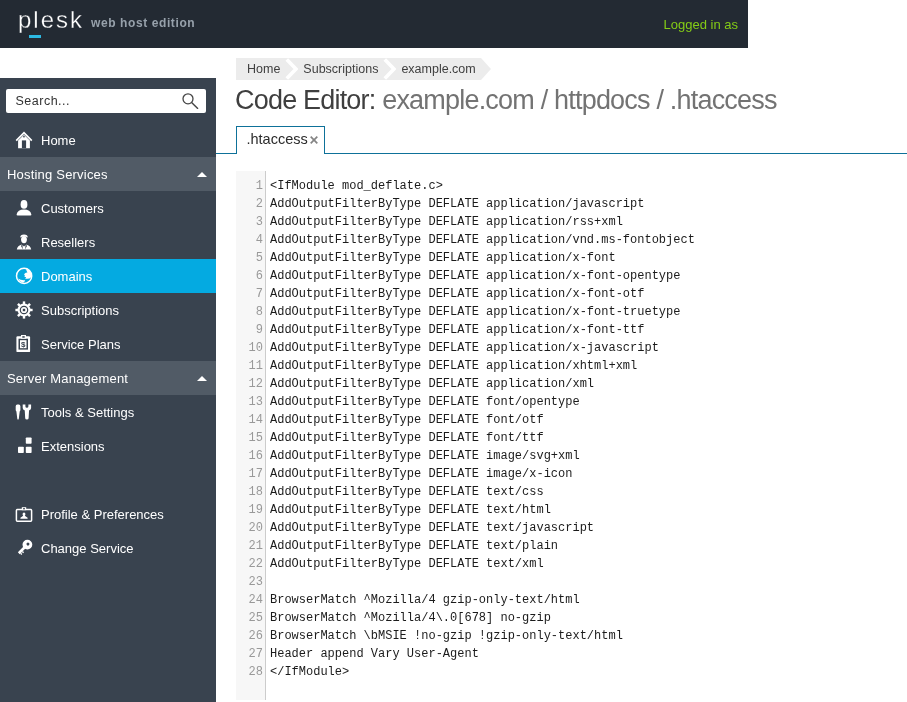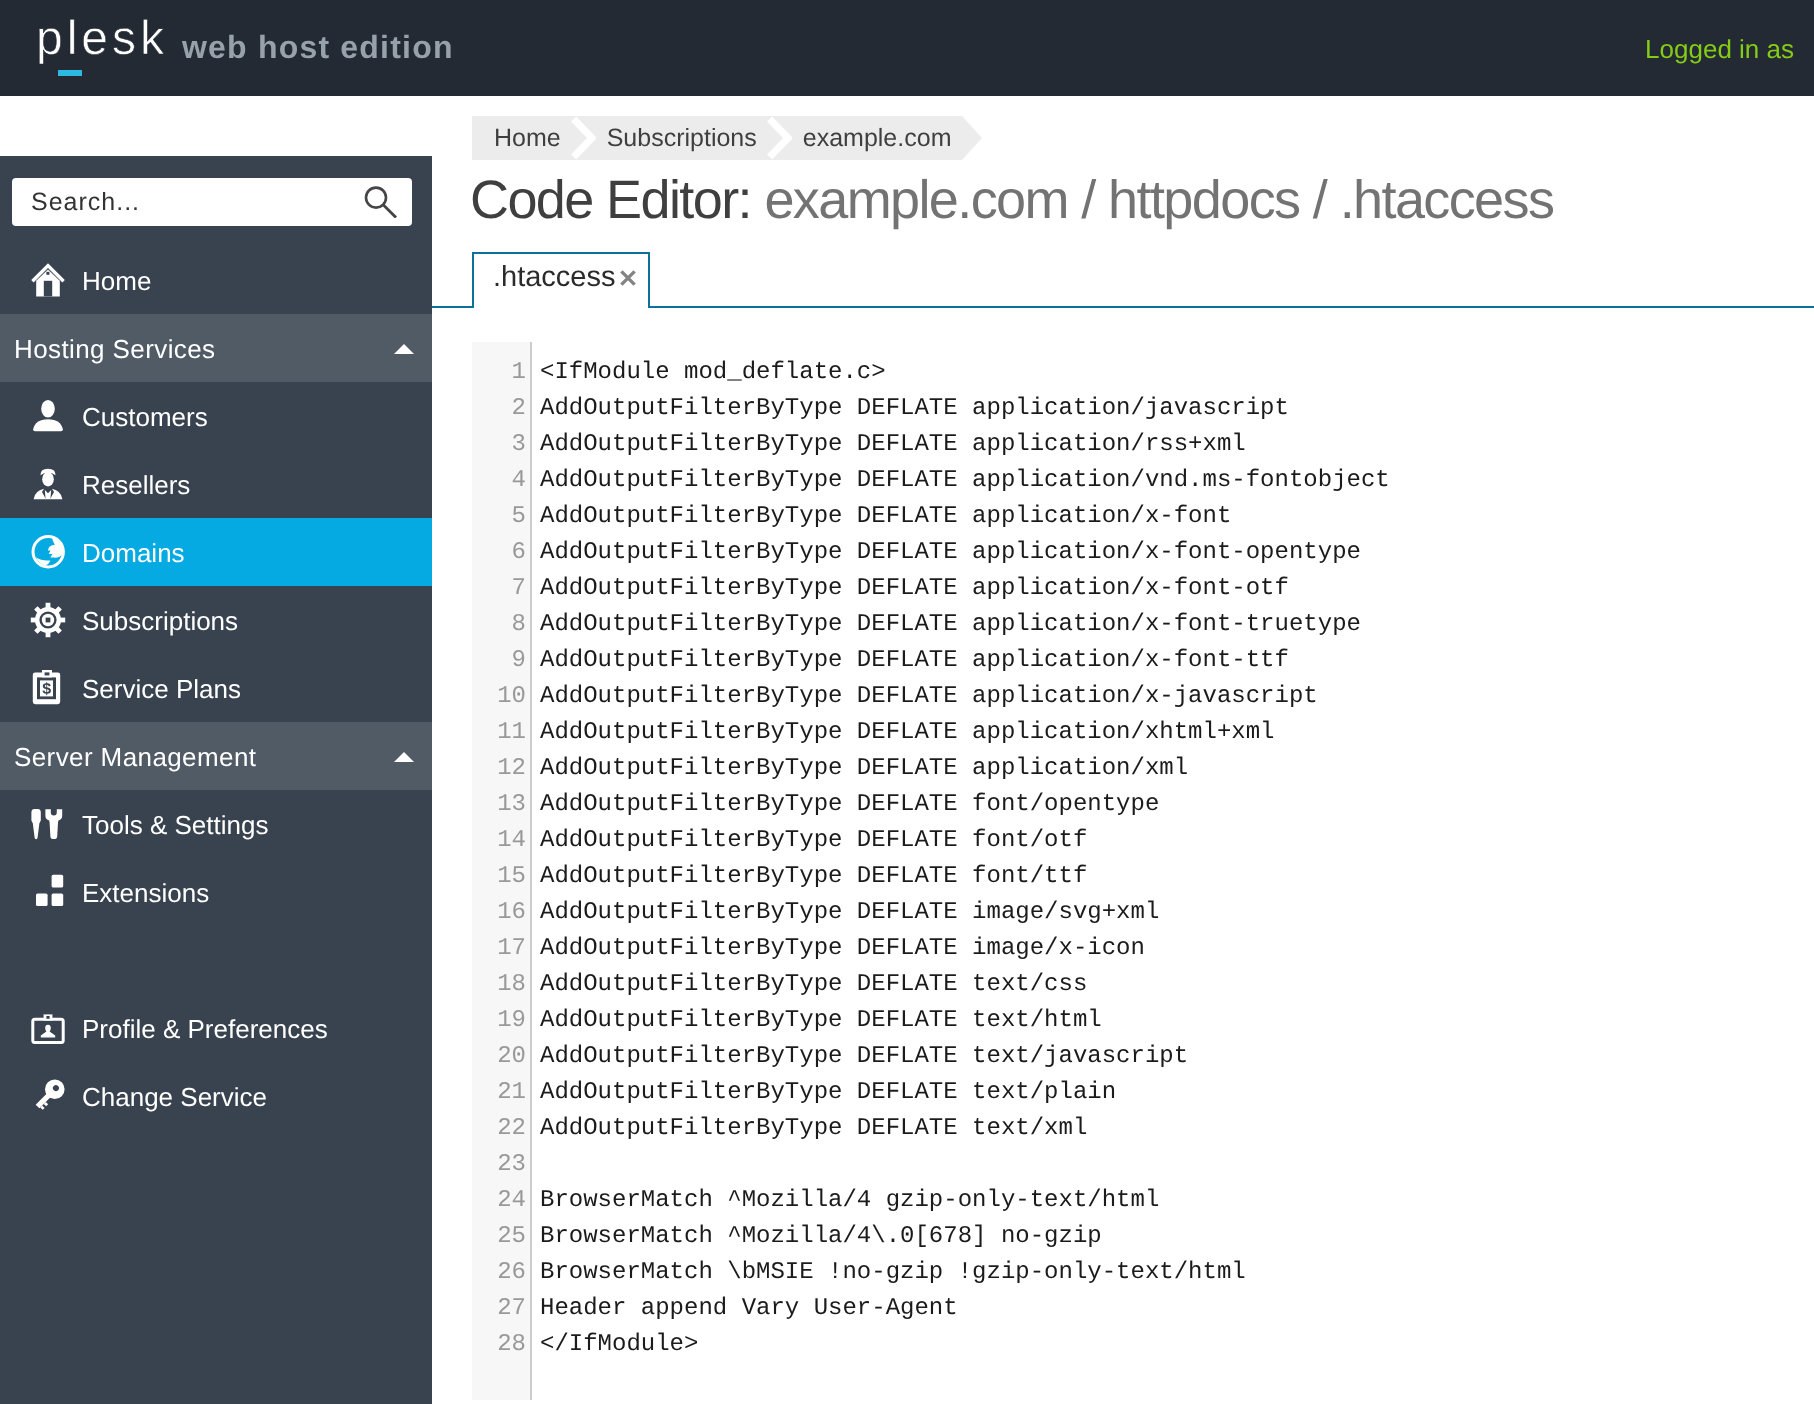--- a/index.html
+++ b/index.html
@@ -1,21 +1,21 @@
 <!DOCTYPE html>
 <html><head>
 <meta charset="utf-8">
 <style>
 * { margin:0; padding:0; box-sizing:content-box; }
 html,body { width:907px; height:702px; overflow:hidden; background:#fff;
   font-family:"Liberation Sans",sans-serif; }
-#topbar { position:absolute; left:0; top:0; width:907px; height:48px; background:#232a33; }
+#topbar { position:absolute; left:0; top:0; width:748px; height:48px; background:#232a33; }
 #logo { position:absolute; left:18px; top:6px; font-size:24px; letter-spacing:2px; color:#fff; -webkit-text-stroke:0.3px #232a33; }
 #logobar { position:absolute; left:29px; top:35px; width:12px; height:2.5px; background:#2cb9e2; }
-#edition { position:absolute; left:91px; top:16px; font-size:16px; font-weight:bold; letter-spacing:0.6px; color:#97a1ab; }
+#edition { position:absolute; left:91px; top:16px; font-size:12px; font-weight:bold; letter-spacing:0.6px; color:#97a1ab; }
 #loggedin { position:absolute; right:10px; top:17px; font-size:13px; color:#84cc16; }
 #sidebar { position:absolute; left:0; top:48px; width:216px; height:654px; background:#39434f;margin-top:30px; }
 #search { position:absolute; left:6px; top:10.5px; width:200px; height:24px; background:#fff; border-radius:2px; }
 #search .ph { position:absolute; left:9.5px; top:5.5px; font-size:12.5px; letter-spacing:0.5px; color:#333; }
 #search svg { position:absolute; right:7.5px; top:2px; }
 .row { position:absolute; left:0; width:216px; height:34px; color:#fff; font-size:13px; }
 .row .lbl { position:absolute; left:41px; top:10px; }
 .row svg.ico { position:absolute; left:15px; top:8px; }
 .hdr { background:#515b66; font-weight:normal; font-size:13px; letter-spacing:0.2px; }
 .hdr .hlbl { position:absolute; left:7px; top:10px; }

